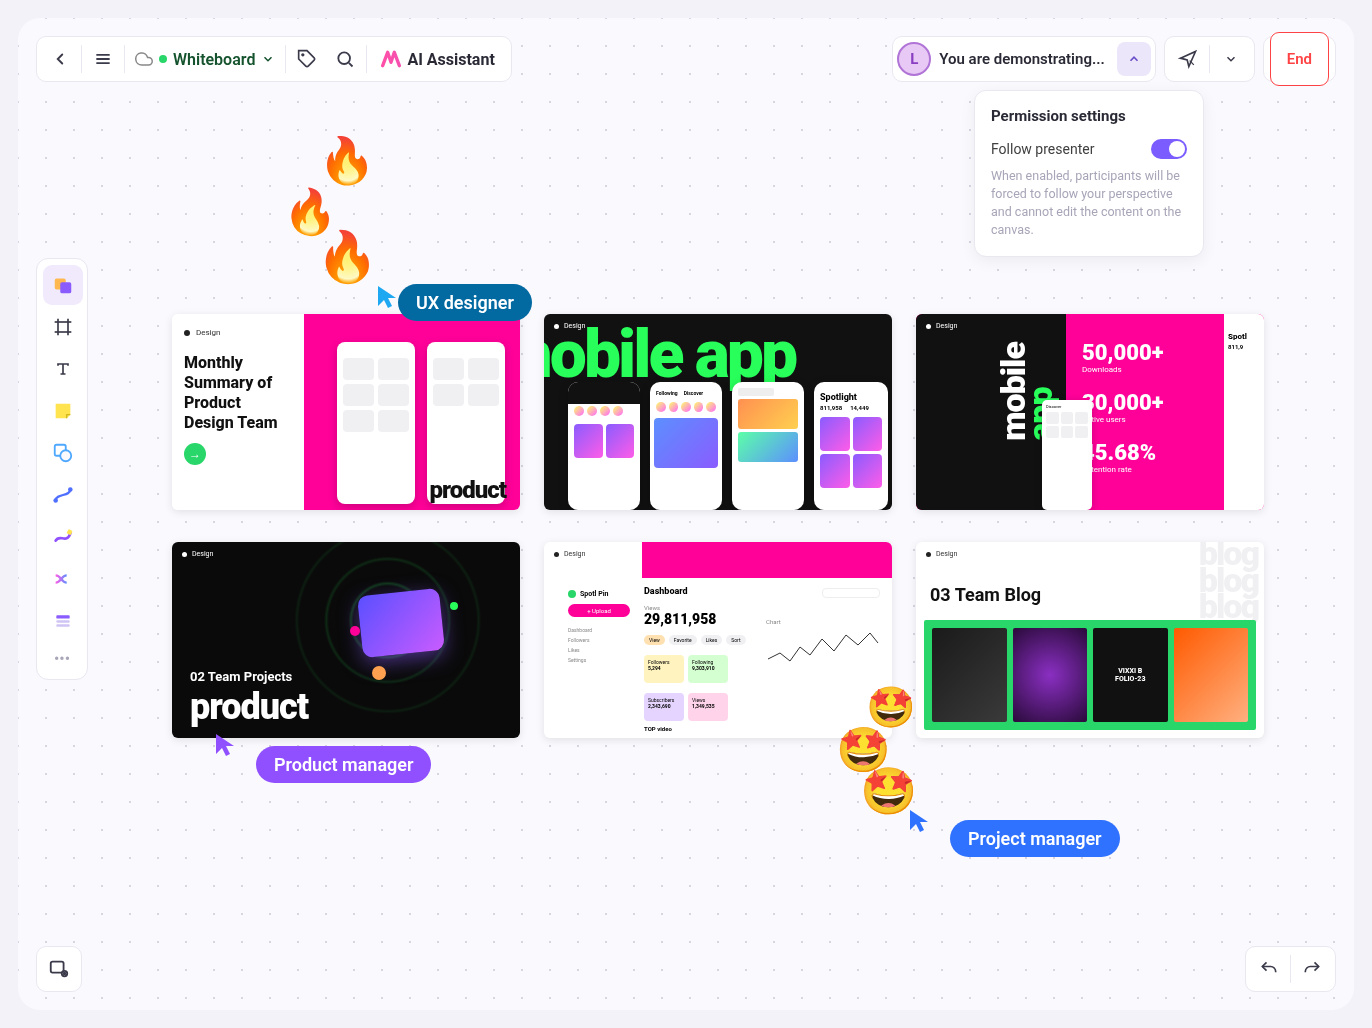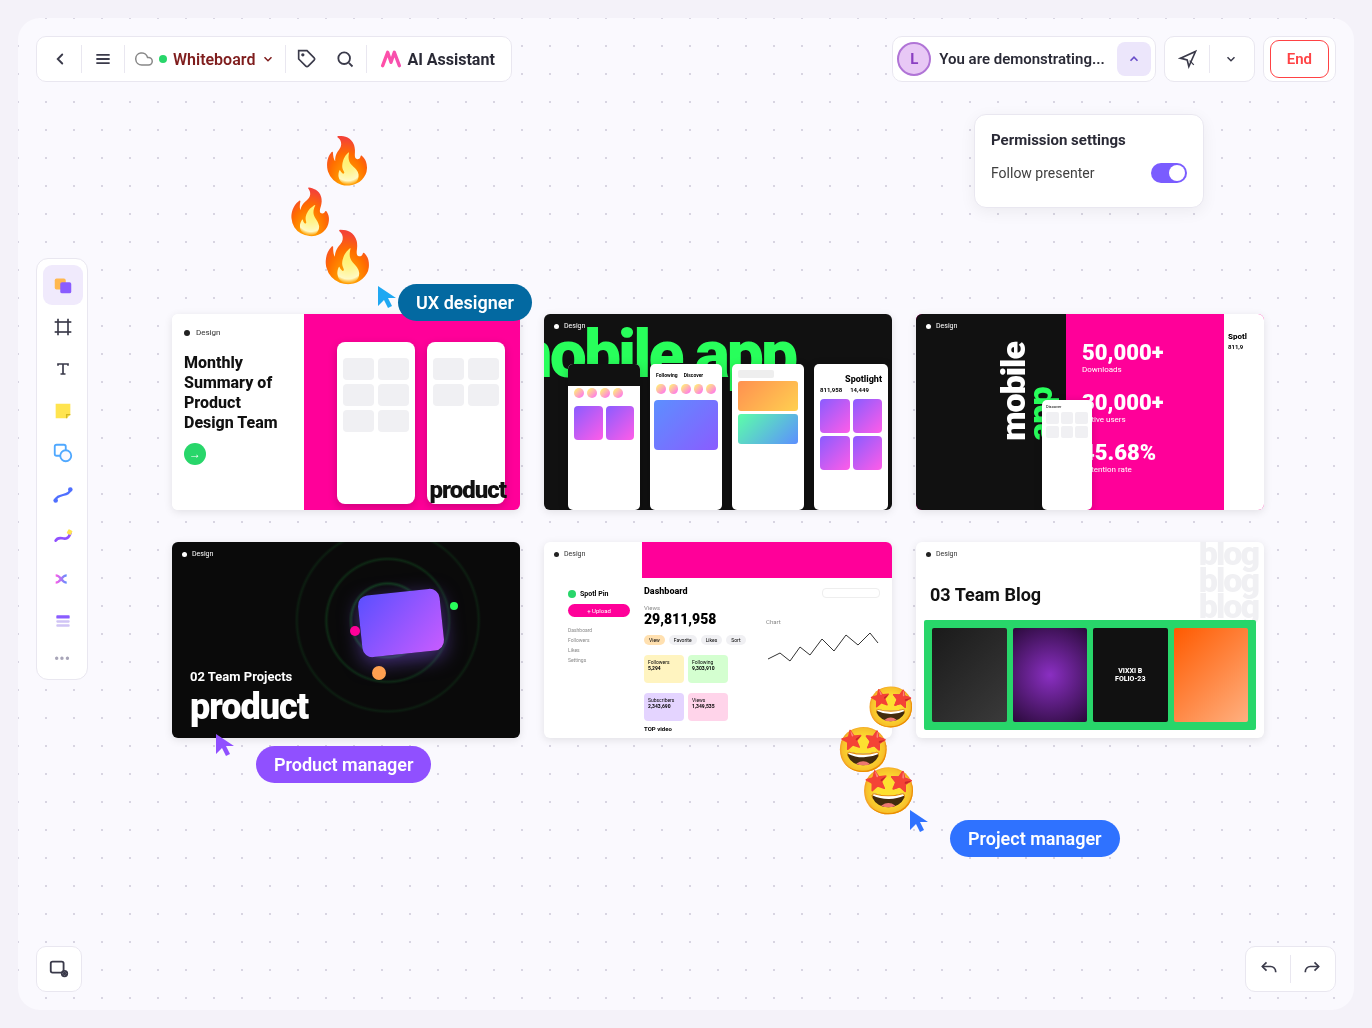--- a/index.html
+++ b/index.html
@@ -50,21 +50,21 @@
   height: 38px;
   min-width: 38px;
   border-radius: 8px;
   cursor: pointer;
   color: #3a3a4a;
 }
 .divider { width: 1px; height: 28px; background: #e9e7f0; margin: 0 2px; }
 .wb-label {
   display: flex; align-items: center; gap: 6px;
   padding: 0 8px; height: 38px;
-  font-size: 16px; font-weight: 600; color: #7f1d1d;
+  font-size: 16px; font-weight: 600; color: #14532d;
   cursor: pointer;
 }
 .cloud { width: 18px; height: 18px; }
 .ai-label { display: flex; align-items: center; gap: 6px; padding: 0 12px; font-size: 16px; font-weight: 700; color: #2a2a36; }
 .ai-logo { width: 20px; height: 18px; }
 
 
 .topbar-right {
   position: absolute;
   top: 18px; right: 18px;
@@ -90,37 +90,36 @@
   width: 34px; height: 34px; border-radius: 8px;
   background: #ece6fb; display: flex; align-items: center; justify-content: center;
   cursor: pointer; color: #6a4fc9;
 }
 .icon-btn {
   width: 38px; height: 38px; display: flex; align-items: center; justify-content: center;
   border-radius: 8px; cursor: pointer; color: #3a3a4a;
 }
 .end-btn {
   border: 1.5px solid #ff4244; color: #ff4244; background: #fff;
-  height: 38px; padding: 0 16px; border-radius: 9px;
+  height: 54px; padding: 0 16px; border-radius: 9px;
   font-size: 15px; font-weight: 600; cursor: pointer;
   display: flex; align-items: center;
 }
 
 
 .perm-panel {
   position: absolute;
   top: 72px; right: 150px;
   width: 230px;
   background: #fff;
   border: 1px solid #e9e7f0;
   border-radius: 12px;
   padding: 16px;
   z-index: 25;
   box-shadow: 0 4px 16px rgba(0,0,0,0.06);
-  margin-top: 24px;
 }
 .perm-title { font-size: 15px; font-weight: 700; color: #2a2a36; margin-bottom: 14px; }
 .perm-row { display: flex; align-items: center; justify-content: space-between; margin-bottom: 8px; }
 .perm-label { font-size: 14px; color: #404040; }
 .toggle {
   width: 36px; height: 20px; border-radius: 10px; background: #7a5cff;
   position: relative; cursor: pointer;
 }
 .toggle::after {
   content: ""; position: absolute; right: 2px; top: 2px;
@@ -187,21 +186,21 @@
 .c1-phone { position:absolute; background:#fff; border-radius:8px; width:78px; height:162px; box-shadow:0 3px 10px rgba(0,0,0,0.2); }
 .c1-phone1 { left: 165px; top: 28px; }
 .c1-phone2 { left: 255px; top: 28px; }
 .c1-prod { position:absolute; right: 14px; bottom: 6px; font-size: 24px; font-weight: 900; color:#111; letter-spacing:-1px; }
 .phone-grid { padding:16px 6px; display:grid; grid-template-columns:1fr 1fr; gap:4px; }
 .phone-cell { height:22px; background:#f0f0f3; border-radius:4px; }
 
 
 .c2 { left: 526px; top: 296px; width: 348px; height: 196px; background: #111; }
 .c2-txt { position:absolute; left: -48px; top: 2px; font-size: 66px; font-weight: 900; color:#28ff5b; letter-spacing:-3px; white-space:nowrap; }
-.c2-phone { position:absolute; background:#fff; border-radius:5px; width:72px; height:146px; bottom:0; box-shadow:0 3px 10px rgba(0,0,0,0.25); overflow:hidden;text-align:right; }
+.c2-phone { position:absolute; background:#fff; border-radius:10px; width:72px; height:128px; bottom:0; box-shadow:0 3px 10px rgba(0,0,0,0.25); overflow:hidden; }
 .c2-p1 { left: 24px; }
 .c2-p2 { left: 106px; }
 .c2-p3 { left: 188px; }
 .c2-p4 { left: 270px; width:74px; }
 .c2-dot { position:absolute; left:10px; top:8px; display:flex; align-items:center; gap:5px; font-size:7px; color:#fff; }
 .c2-dot::before { content:""; width:5px; height:5px; border-radius:50%; background:#fff; }
 .sp-title { font-size:9px; font-weight:800; padding:10px 6px 2px; }
 .sp-nums { display:flex; gap:8px; padding:0 6px; font-size:6px; font-weight:700; }
 .sp-grid { display:grid; grid-template-columns:1fr 1fr; gap:3px; padding:6px; }
 .sp-cell { height:34px; border-radius:4px; background:linear-gradient(135deg,#8a5cff,#ff5ce8); }
@@ -399,20 +398,21 @@
         </div>
     </div>
   </div>
 
   <div class="perm-panel">
     <div class="perm-title">Permission settings</div>
     <div class="perm-row">
       <span class="perm-label">Follow presenter</span>
       <div class="toggle"></div>
     </div>
+    <div class="perm-desc">When enabled, participants will be forced to follow your perspective and cannot edit the content on the canvas.</div>
   </div>
 
   <div class="left-toolbar">
     <div class="lt-btn active">
       <svg width="22" height="22" viewBox="0 0 24 24">
           <rect x="3" y="5" width="12" height="12" rx="2" fill="#ffb84f"></rect>
           <rect x="9" y="9" width="12" height="12" rx="2" fill="#8a5cff"></rect>
         </svg>
     </div>
     <div class="lt-btn">

